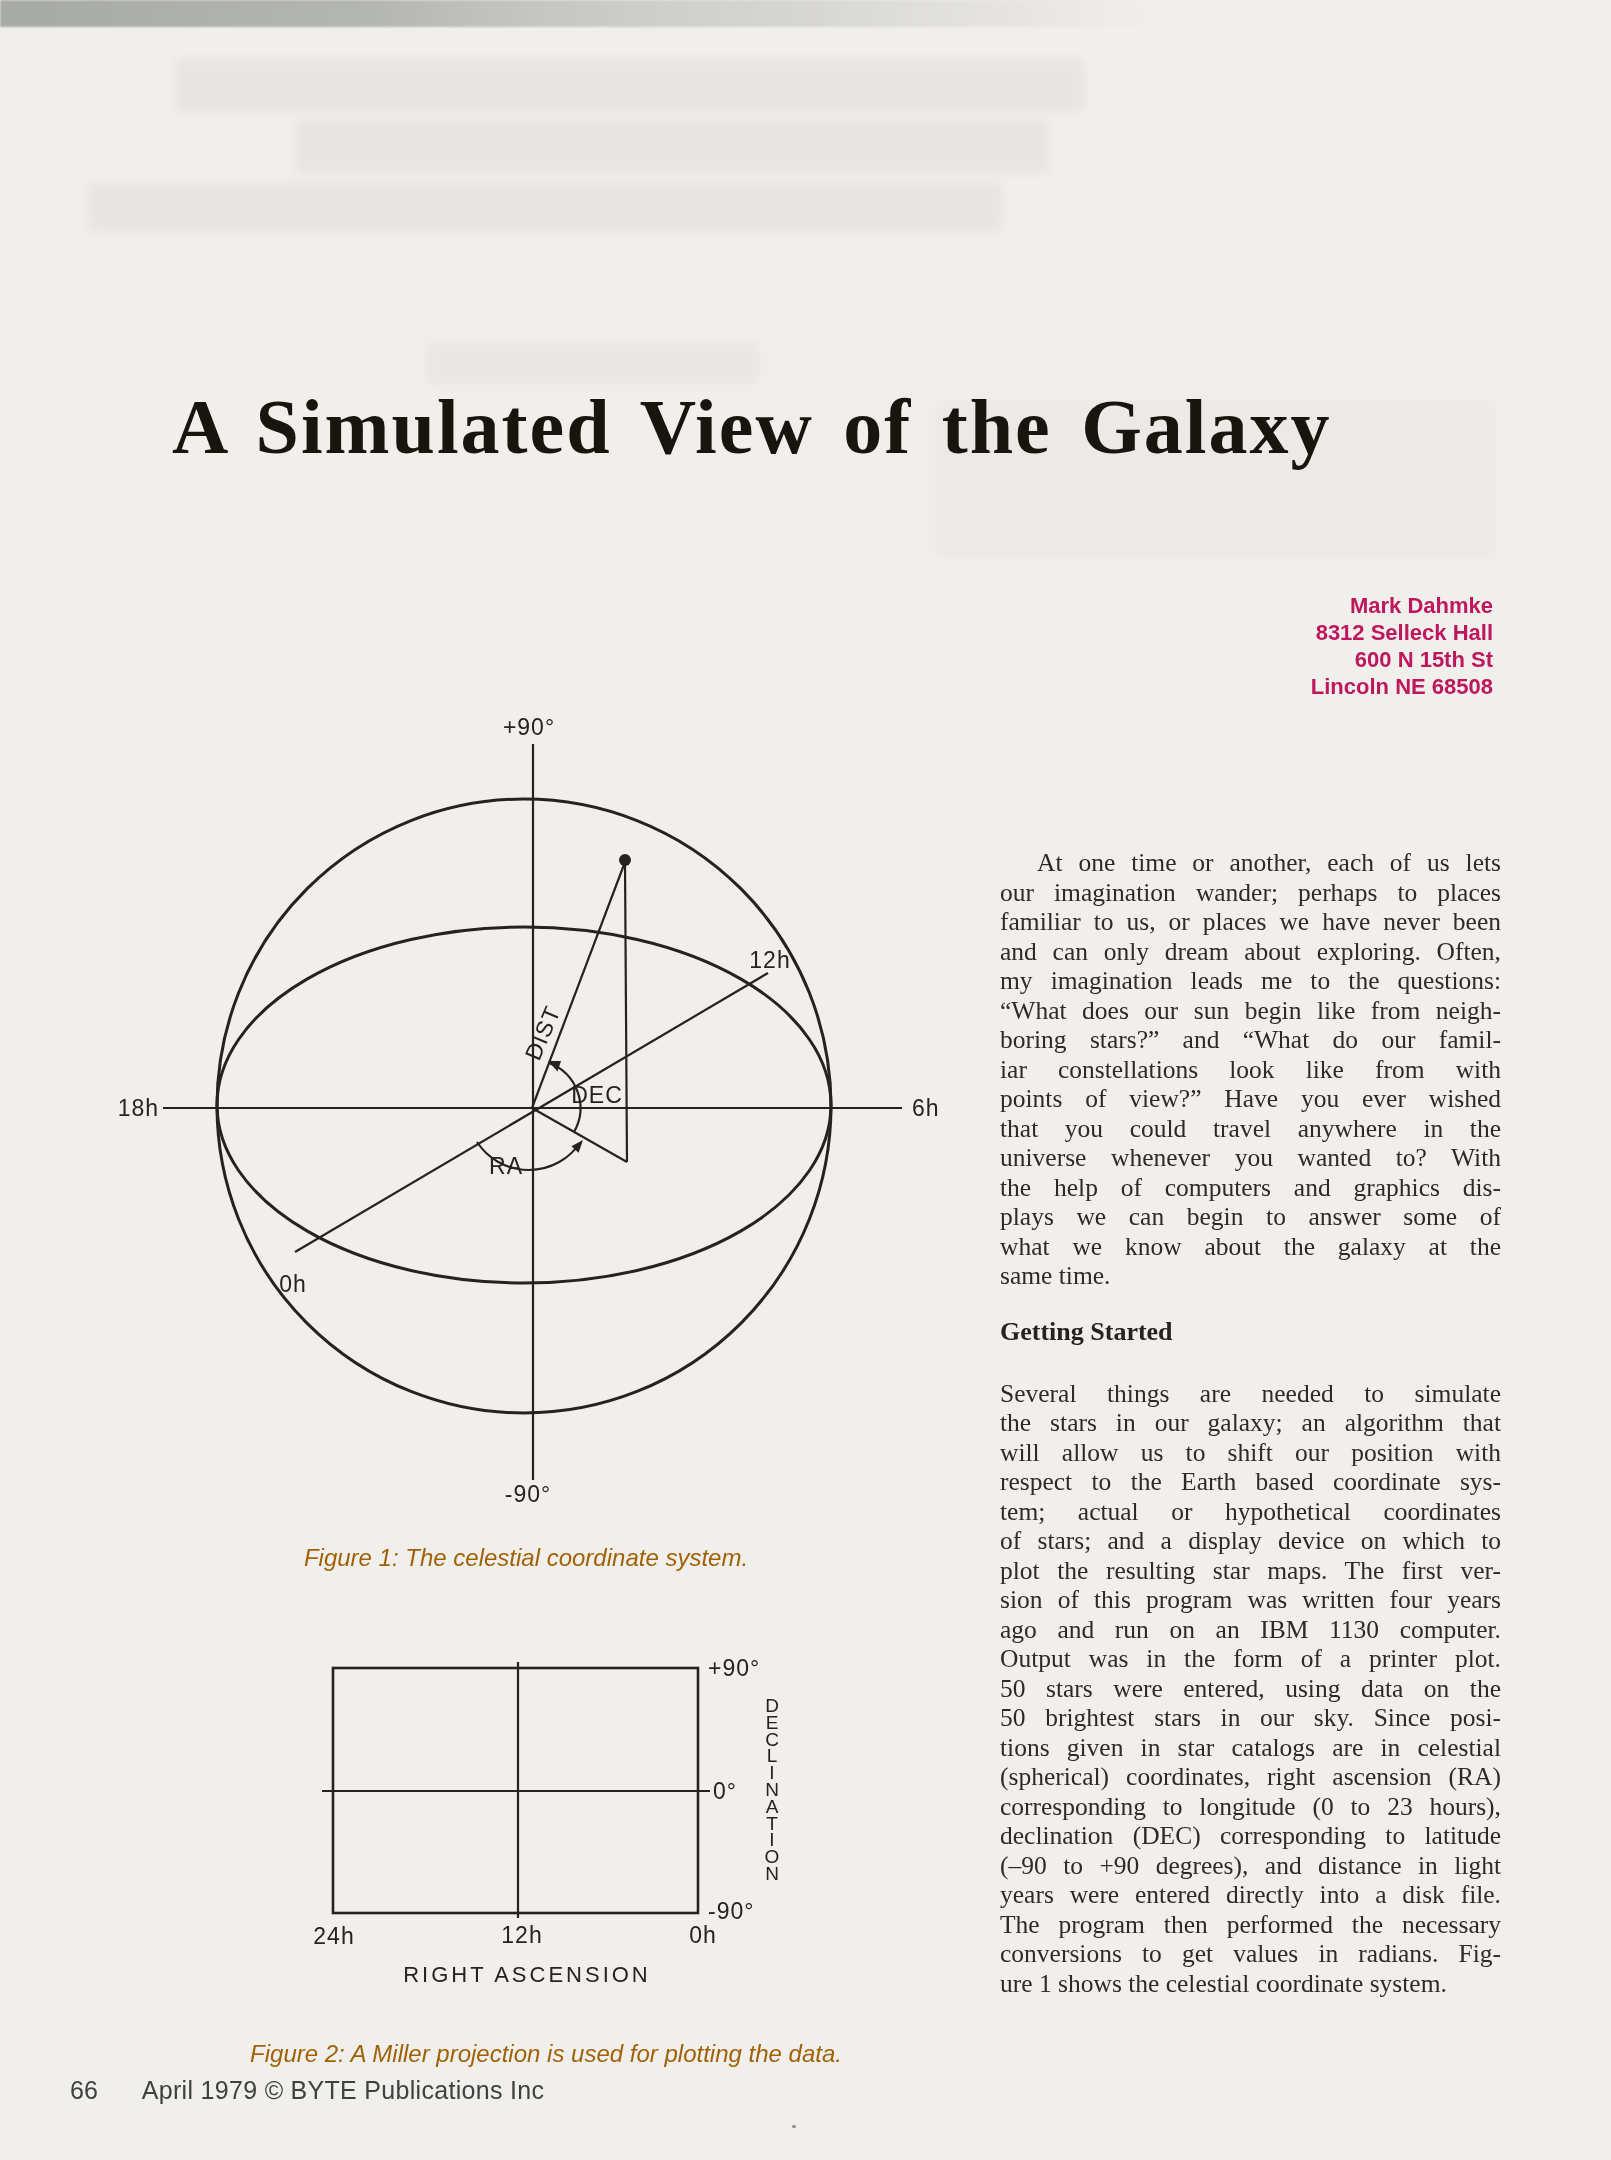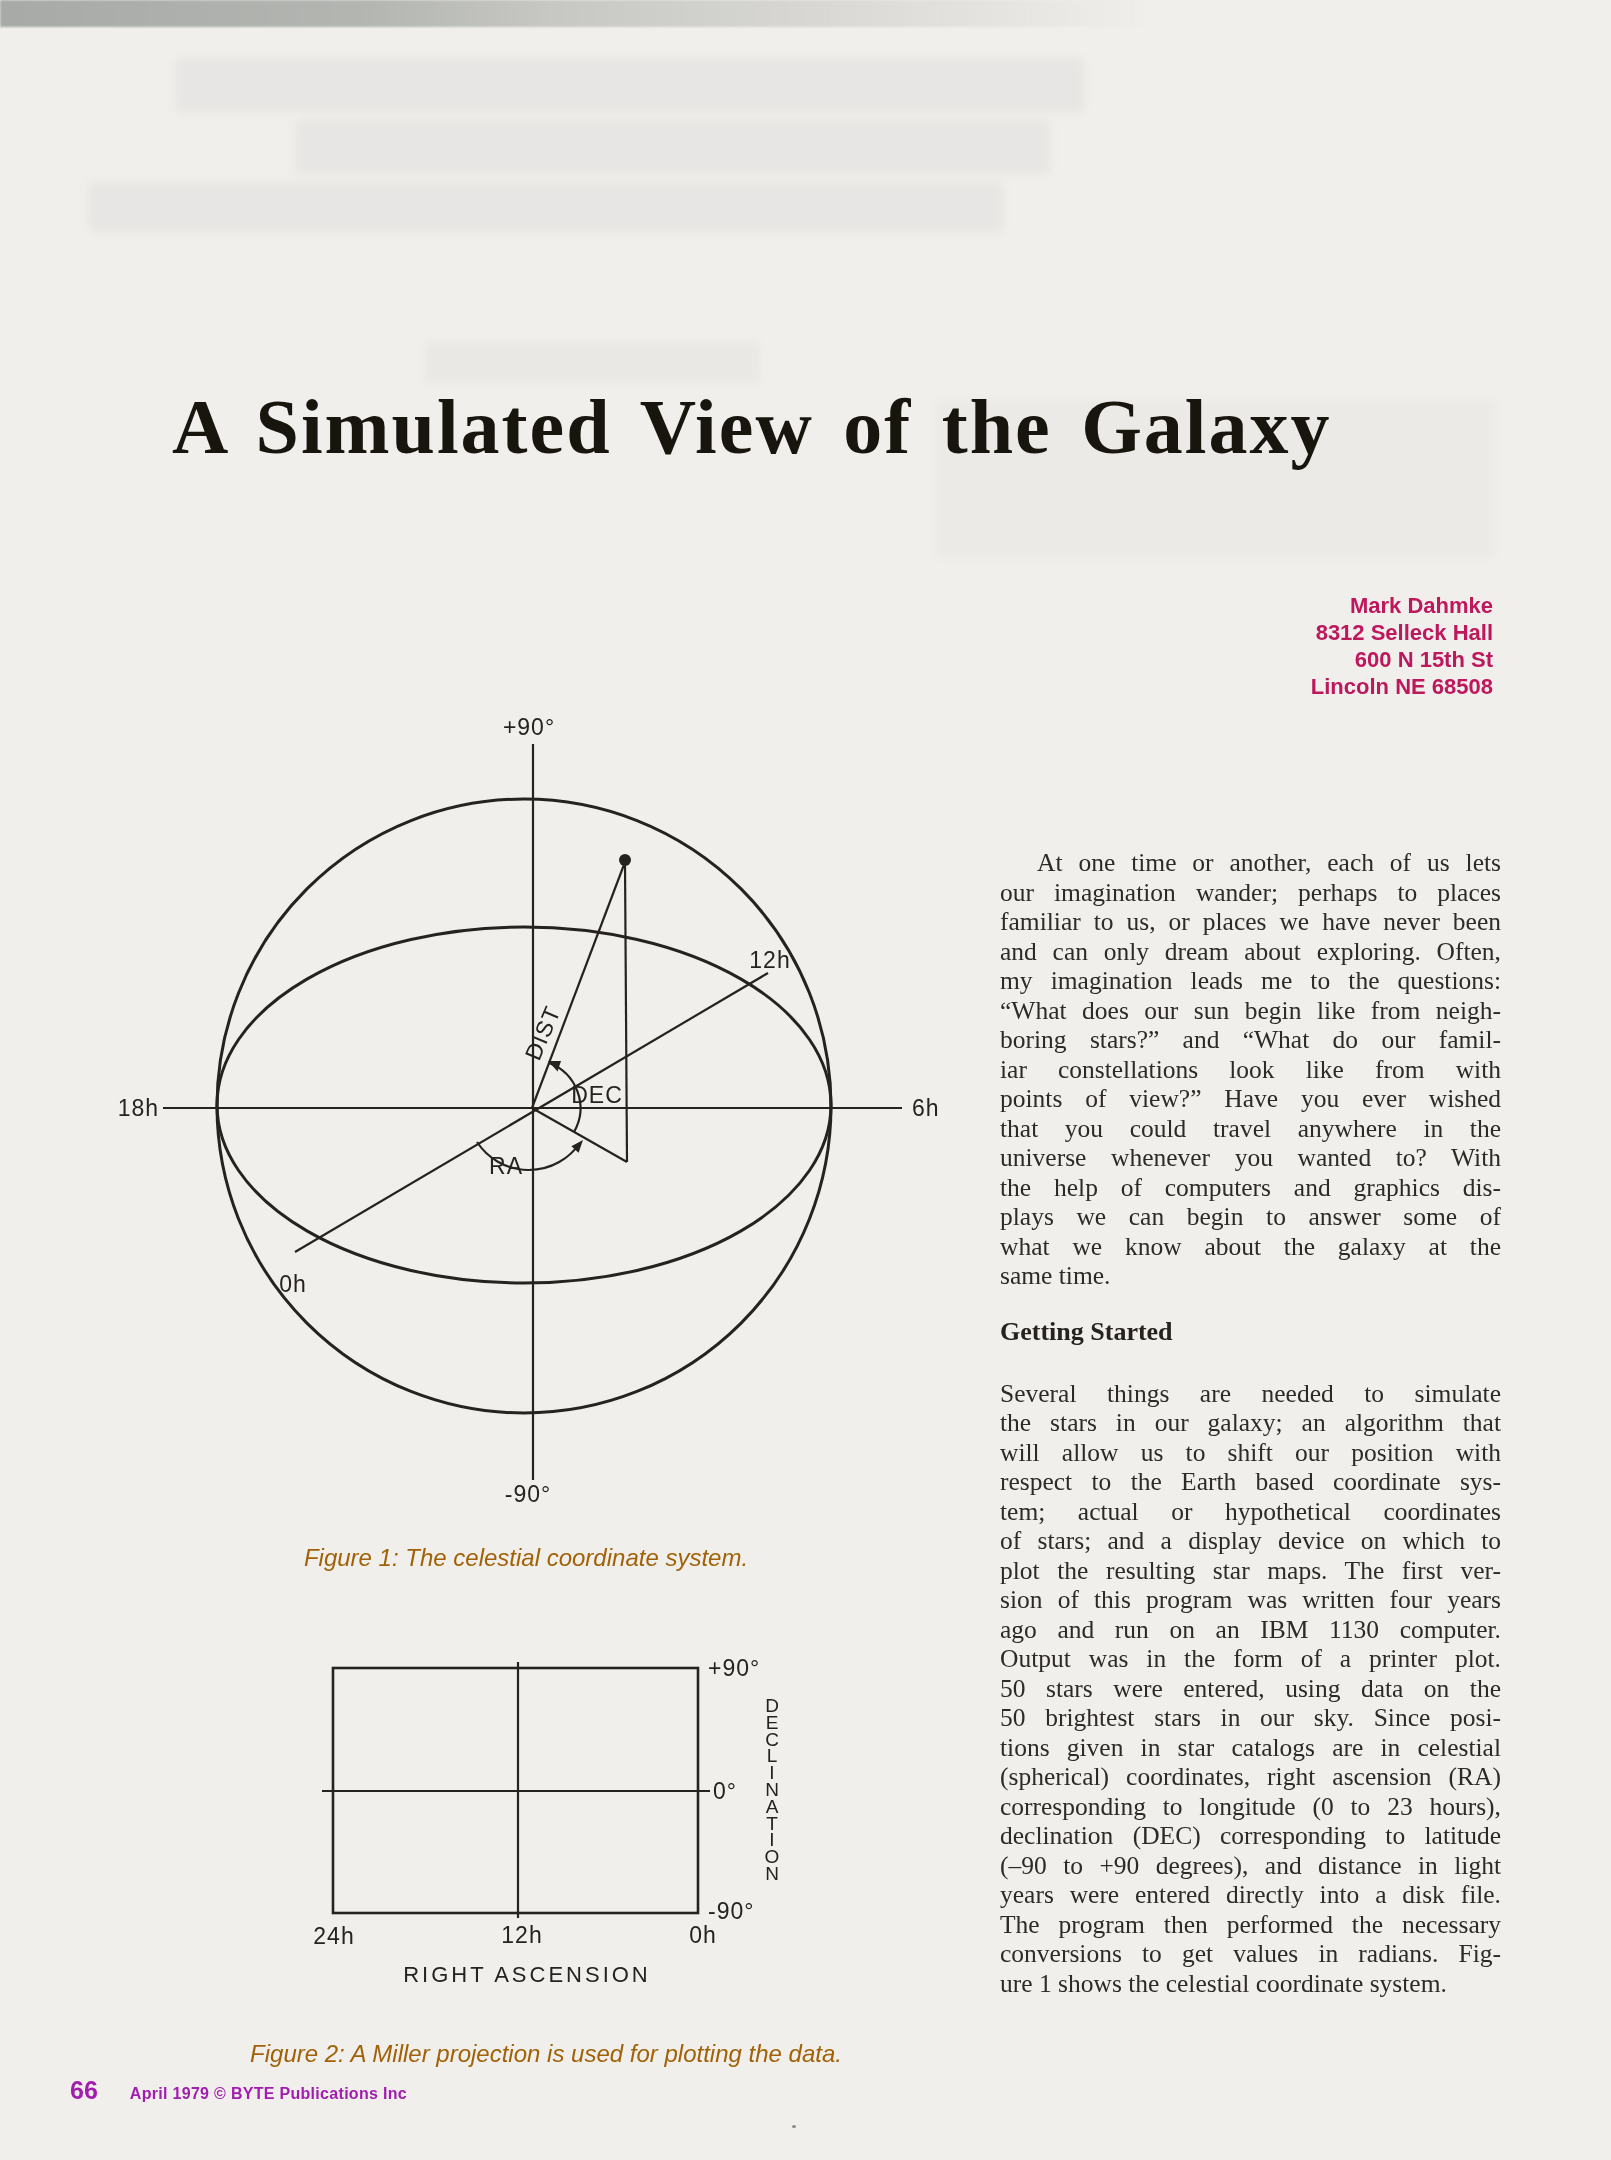--- a/index.html
+++ b/index.html
@@ -60,24 +60,24 @@
   }
   .bl.pl{text-align:left; text-align-last:left;}
   .bl.ind{padding-left:37px;}
   .heading{
     margin-top:26px; line-height:30px; font-weight:bold; font-size:26px; color:#26231f;
   }
   .para2{margin-top:32px;}
   
   .footer{
     position:absolute; left:70px; top:2076px;
-    display:flex; align-items:baseline; font-weight:bold; color:#a21caf;
+    display:flex; align-items:baseline; font-weight:normal; color:#404040;
   }
   .pn{font-size:25px;}
-  .credit{font-size:16px; margin-left:32px; letter-spacing:0.3px;}
+  .credit{font-size:25px; margin-left:44px; letter-spacing:0.3px;}
 </style>
 </head>
 <body>
 
 <div class="page">
 
   <div class="topband"></div>
   <div class="ghost g1"></div>
   <div class="ghost g2"></div>
   <div class="ghost g3"></div>

